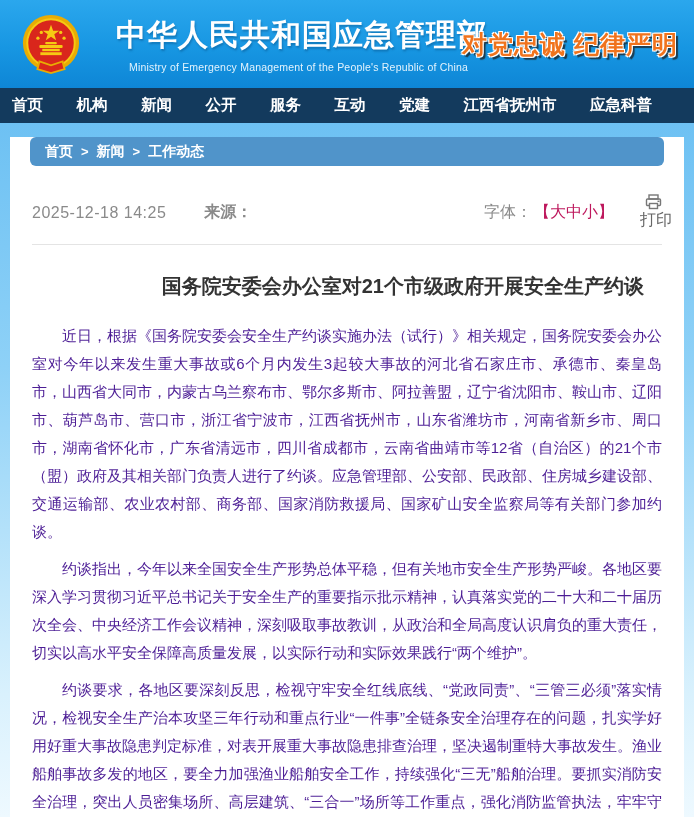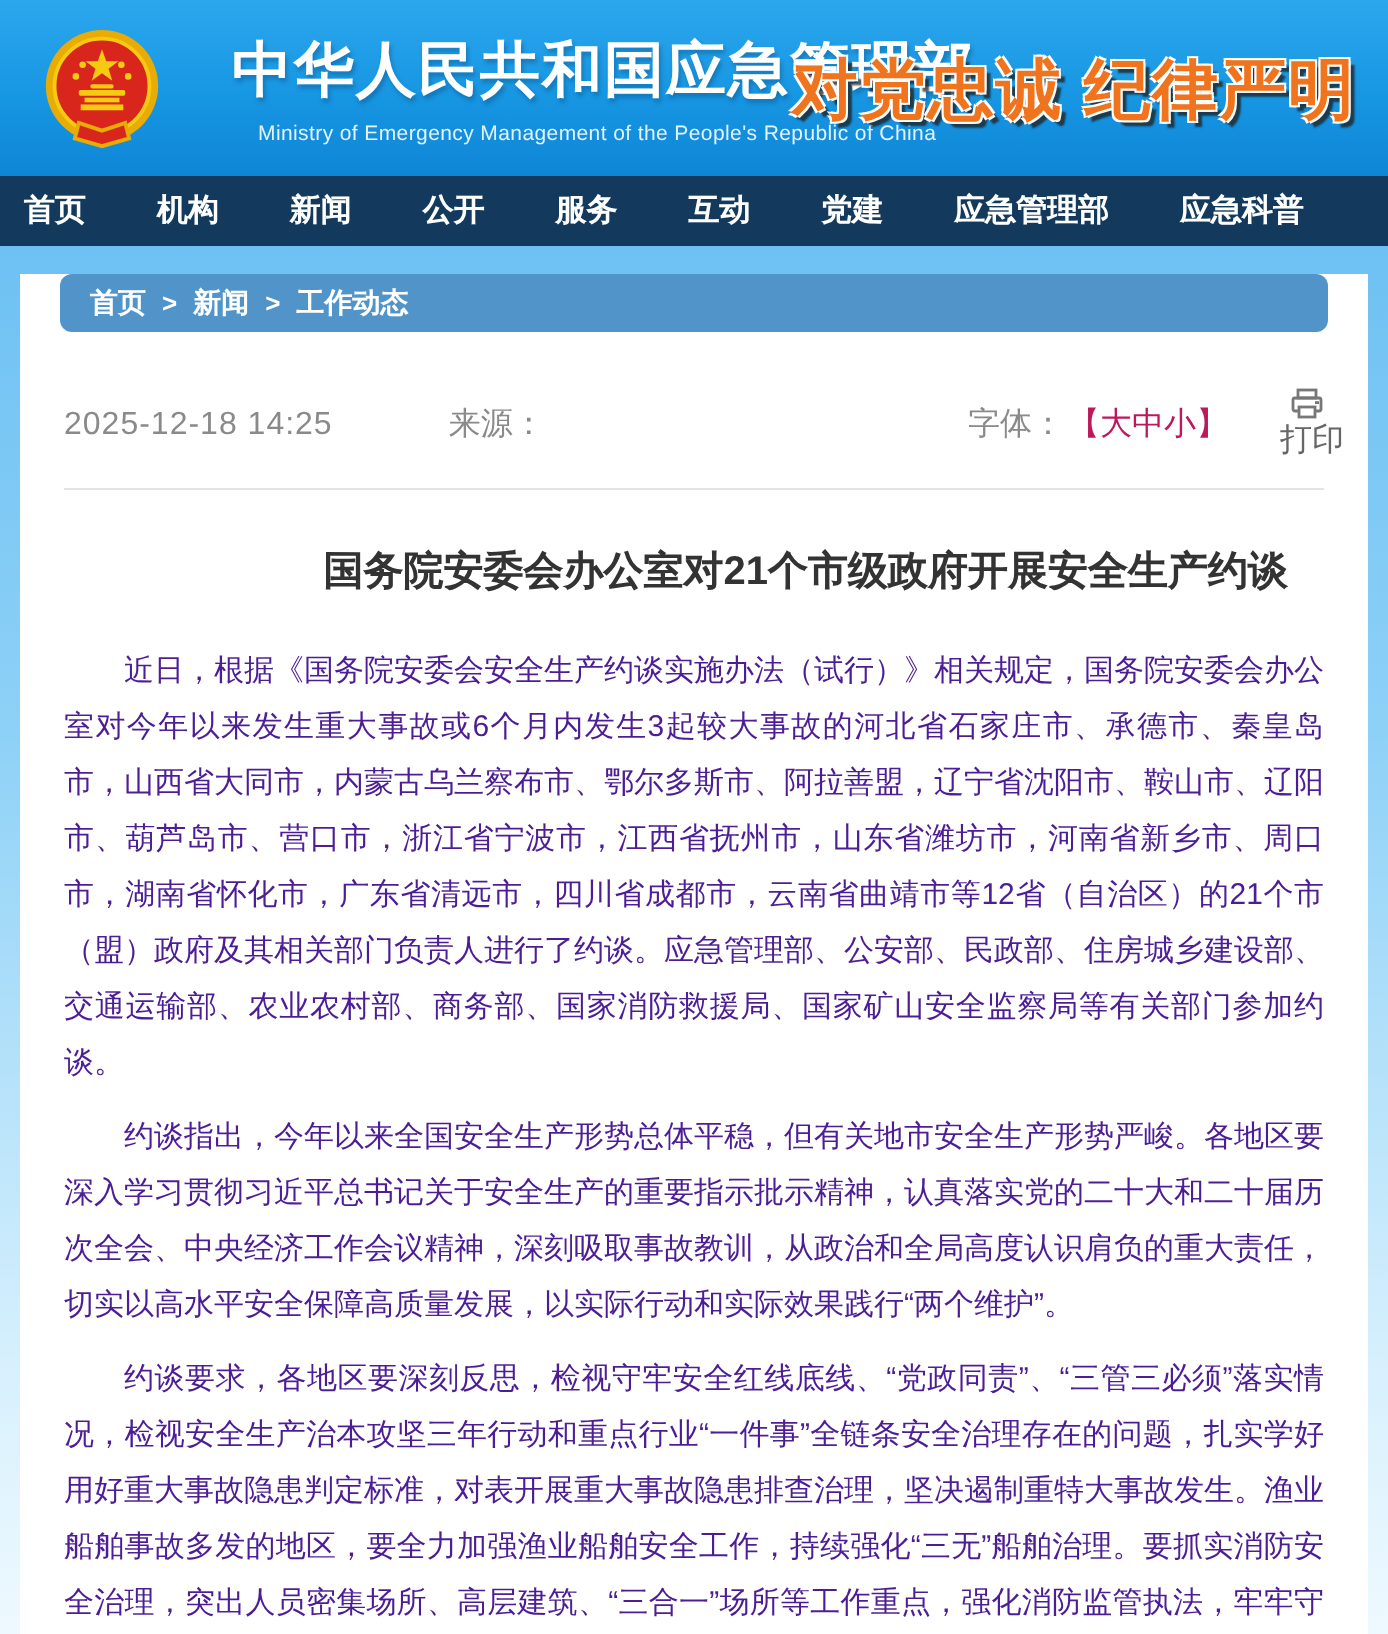--- a/index.html
+++ b/index.html
@@ -22,21 +22,21 @@
   .title-block { margin-left:10px; flex:1 1 auto; min-width:0; }
   .site-title {
     color:#ffffff; font-size:30px; font-weight:bold; letter-spacing:1px;
     text-shadow:1px 2px 2px rgba(0,60,110,.35); white-space:nowrap;
   }
   .site-subtitle {
     color:#e2f3fd; font-size:10.5px; margin-top:5px; letter-spacing:.2px; white-space:nowrap;padding-left:13px;
   }
   .slogan-block { flex:0 0 auto; text-align:center; margin-right:4px; }
   .slogan {
-    font-size:33px; font-weight:bold; color:#f0731d; line-height:35px;
+    font-size:25px; font-weight:bold; color:#f0731d; line-height:35px;
     letter-spacing:1px; white-space:nowrap;
     text-shadow:
       -1px -1px 0 #fff, 1px -1px 0 #fff, -1px 1px 0 #fff, 1px 1px 0 #fff,
       3px 3px 1px rgba(30,30,30,.75);
   }
 
   
   .main-nav {
     height:35px; background:#133a5d; display:flex; align-items:center;
     padding:0 40px 0 10px; justify-content:space-between;
@@ -56,21 +56,21 @@
     color:#ffffff; font-size:14px; font-weight:bold;
   }
   .crumb { cursor:pointer; }
   .crumb-sep { margin:0 8px; font-size:13px; }
 
   .meta-row {
     margin:28px 12px 0 22px; display:flex; align-items:center;
     font-size:16px; color:#8a8a8a;
   }
   .meta-date { letter-spacing:.5px; }
-  .meta-source { margin-left:58px; }
+  .meta-source { margin-left:38px;font-weight:bold; }
   .meta-right { margin-left:auto; display:flex; align-items:center; }
   .font-label { color:#8a8a8a; }
   .font-sizes { color:#be185d; cursor:pointer; margin-left:2px; }
   .print-btn { display:flex; align-items:center; margin-left:26px; cursor:pointer; color:#666;flex-direction:column; }
   .print-btn svg { margin-right:6px; }
   .divider { margin:13px 22px 0; border-bottom:1px solid #e4e4e4; }
 
   .article-title {
     margin:26px 40px 0; text-align:right; font-size:20px; font-weight:bold;
     color:#333333; line-height:30px;
@@ -112,21 +112,21 @@
   </header>
 
   <nav class="main-nav">
     <span class="nav-item">首页</span>
     <span class="nav-item">机构</span>
     <span class="nav-item">新闻</span>
     <span class="nav-item">公开</span>
     <span class="nav-item">服务</span>
     <span class="nav-item">互动</span>
     <span class="nav-item">党建</span>
-    <span class="nav-item">应急管理部</span>
+    <span class="nav-item">江西省抚州市</span>
     <span class="nav-item">应急科普</span>
   </nav>
 
   <main class="content">
 
     <div class="breadcrumb">
       <span class="crumb">首页</span>
       <span class="crumb-sep">&gt;</span>
       <span class="crumb">新闻</span>
       <span class="crumb-sep">&gt;</span>

